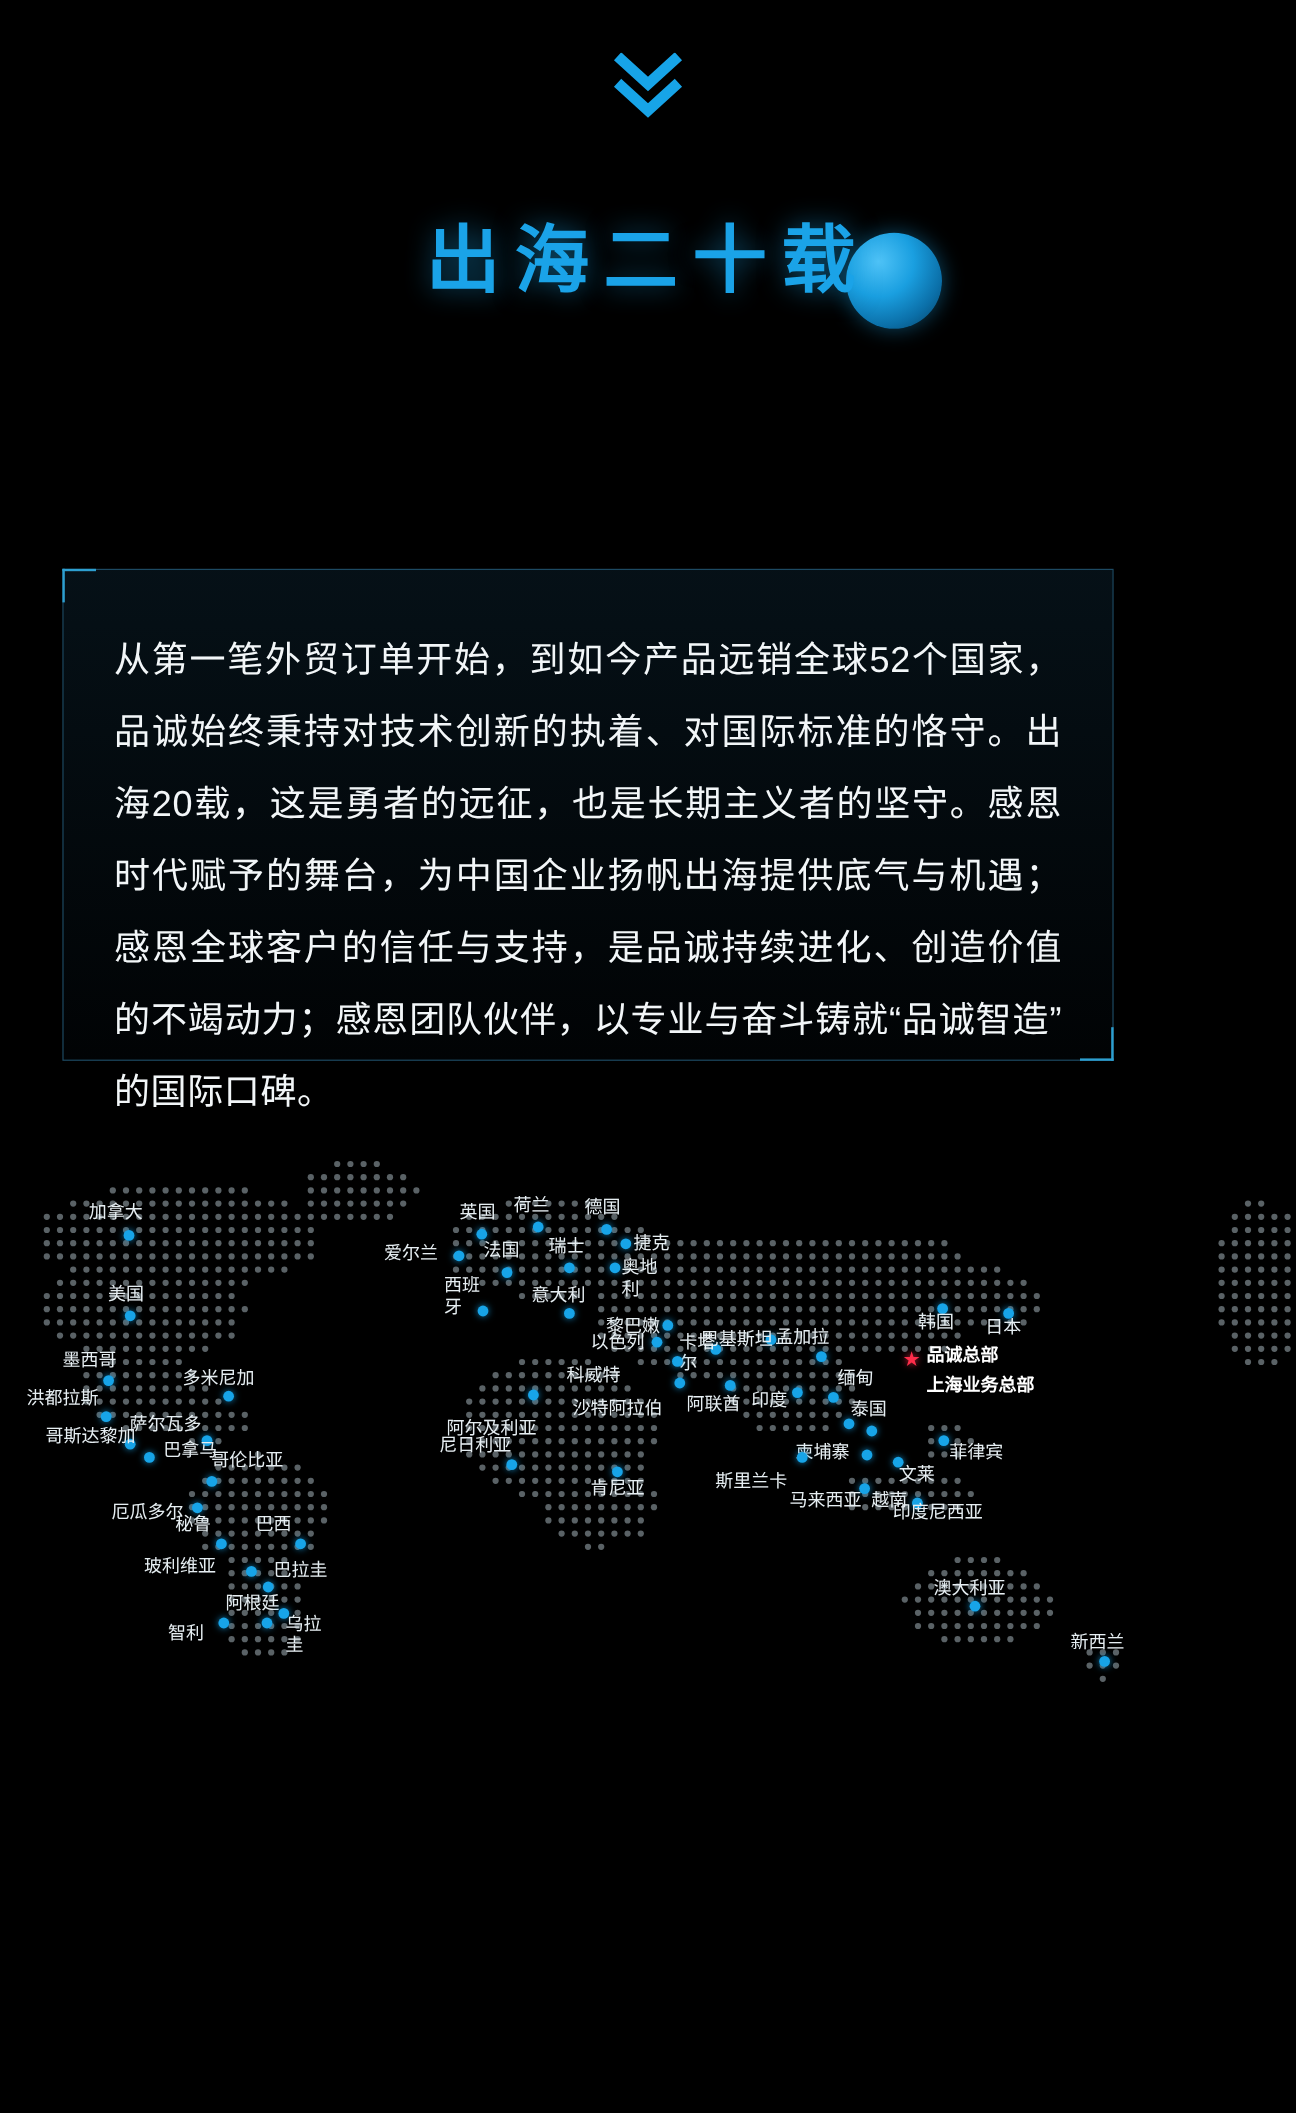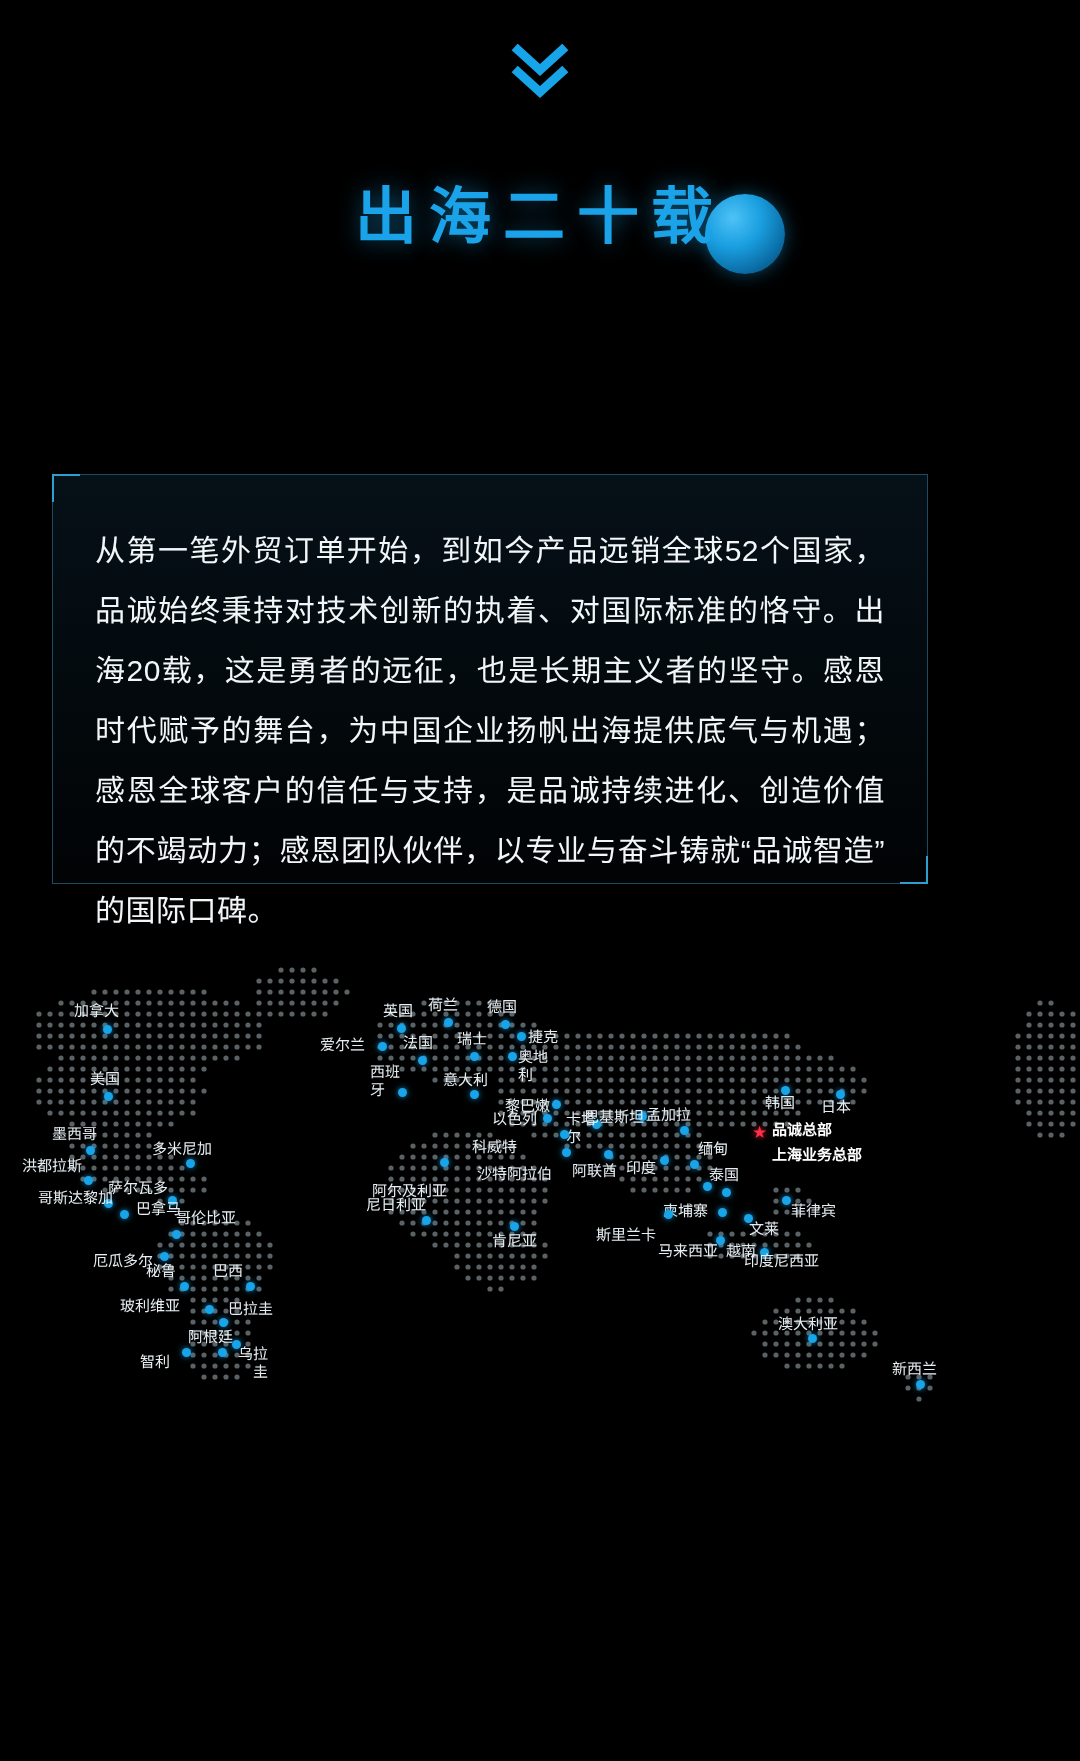--- a/index.html
+++ b/index.html
@@ -1368,21 +1368,21 @@
       <div class="map-label" style="left:213px;top:302px;">巴西</div>
       <div class="map-dot" style="left:205px;top:345px;background:#17a4e8"></div>
       <div class="map-label" style="left:120px;top:337px;">玻利维亚</div>
       <div class="map-dot" style="left:219px;top:358px;background:#17a4e8"></div>
       <div class="map-label" style="left:228px;top:340px;">巴拉圭</div>
       <div class="map-dot" style="left:218px;top:388px;background:#17a4e8"></div>
       <div class="map-label" style="left:188px;top:368px;">阿根廷</div>
       <div class="map-dot" style="left:182px;top:388px;background:#17a4e8"></div>
       <div class="map-label" style="left:140px;top:393px;">智利</div>
       <div class="map-dot" style="left:232px;top:380px;background:#17a4e8"></div>
-      <div class="map-label" style="left:238px;top:385px;text-align:right;">乌拉
+      <div class="map-label" style="left:238px;top:385px;">乌拉
 圭</div>
       <div class="map-dot" style="left:397px;top:64px;background:#17a4e8"></div>
       <div class="map-label" style="left:383px;top:42px;">英国</div>
       <div class="map-dot" style="left:444px;top:58px;background:#17a4e8"></div>
       <div class="map-label" style="left:428px;top:36px;">荷兰</div>
       <div class="map-dot" style="left:501px;top:60px;background:#17a4e8"></div>
       <div class="map-label" style="left:487px;top:38px;">德国</div>
       <div class="map-dot" style="left:378px;top:82px;background:#17a4e8"></div>
       <div class="map-label" style="left:320px;top:76px;">爱尔兰</div>
       <div class="map-dot" style="left:418px;top:96px;background:#17a4e8"></div>

